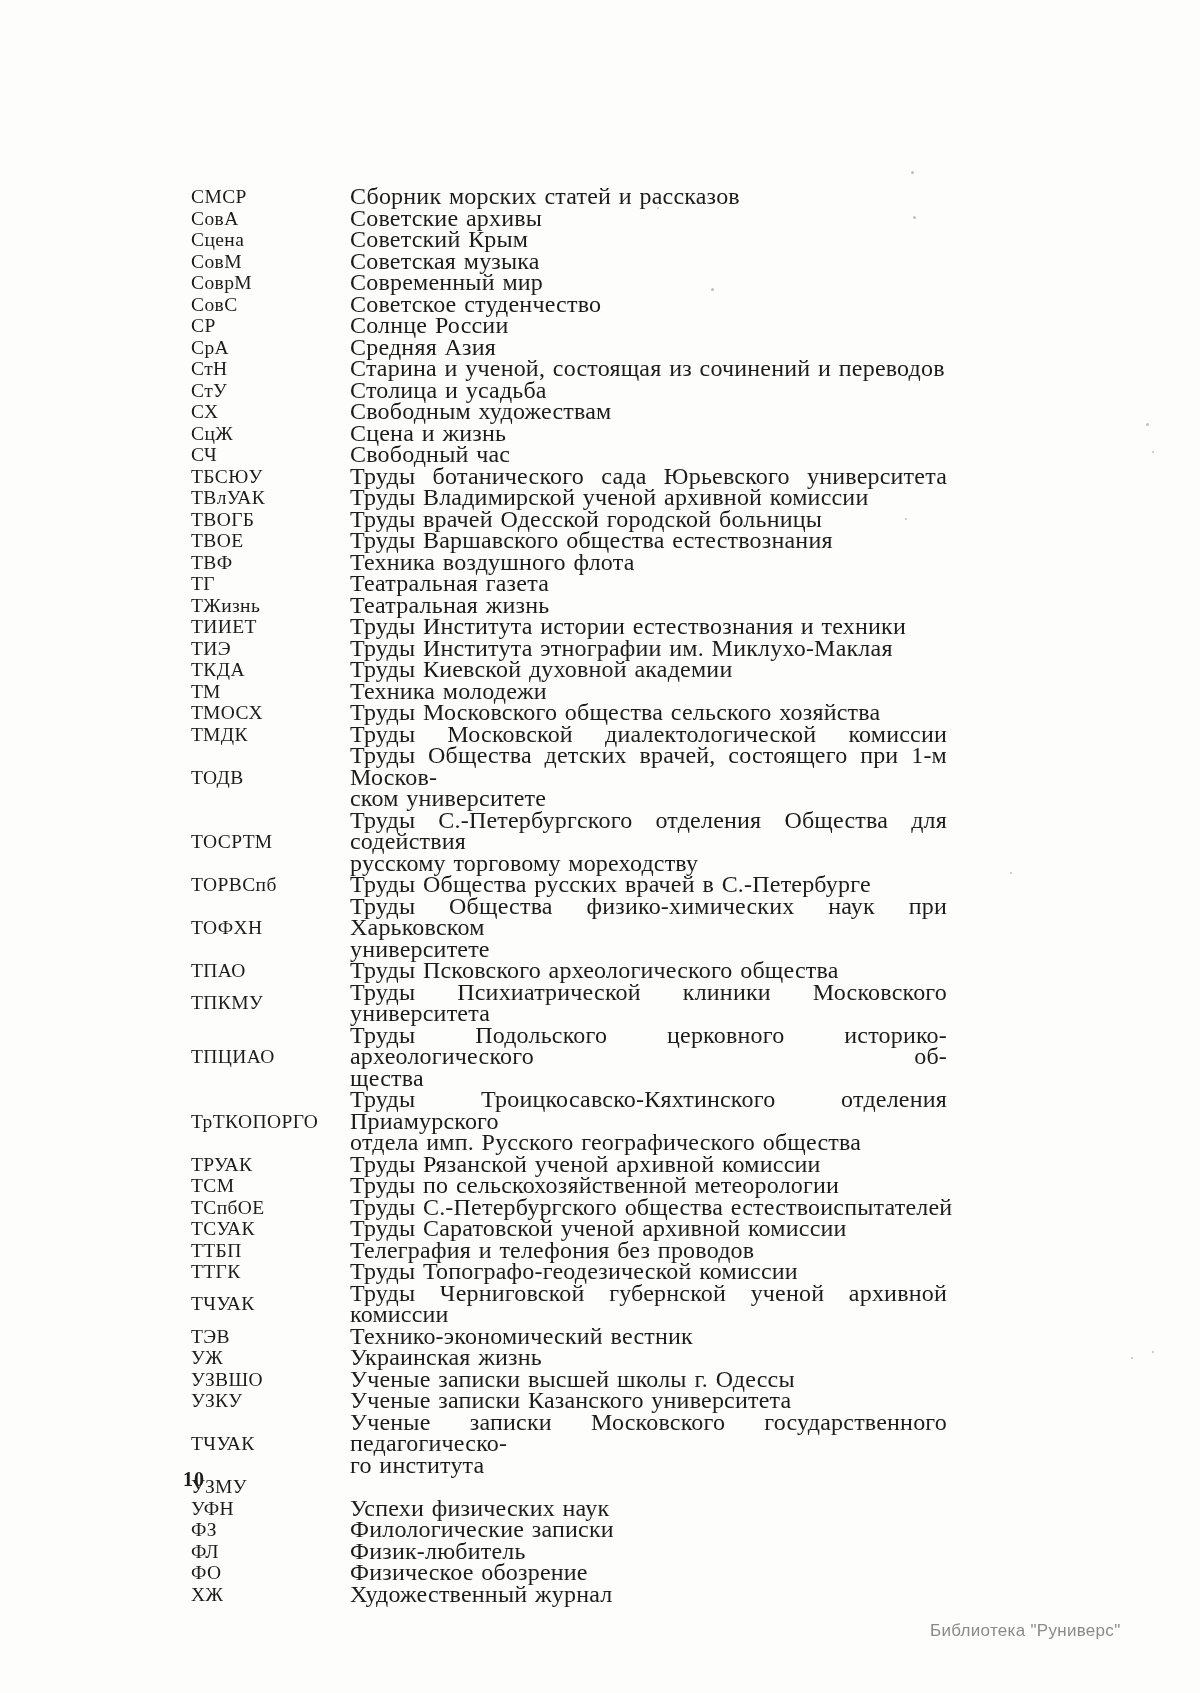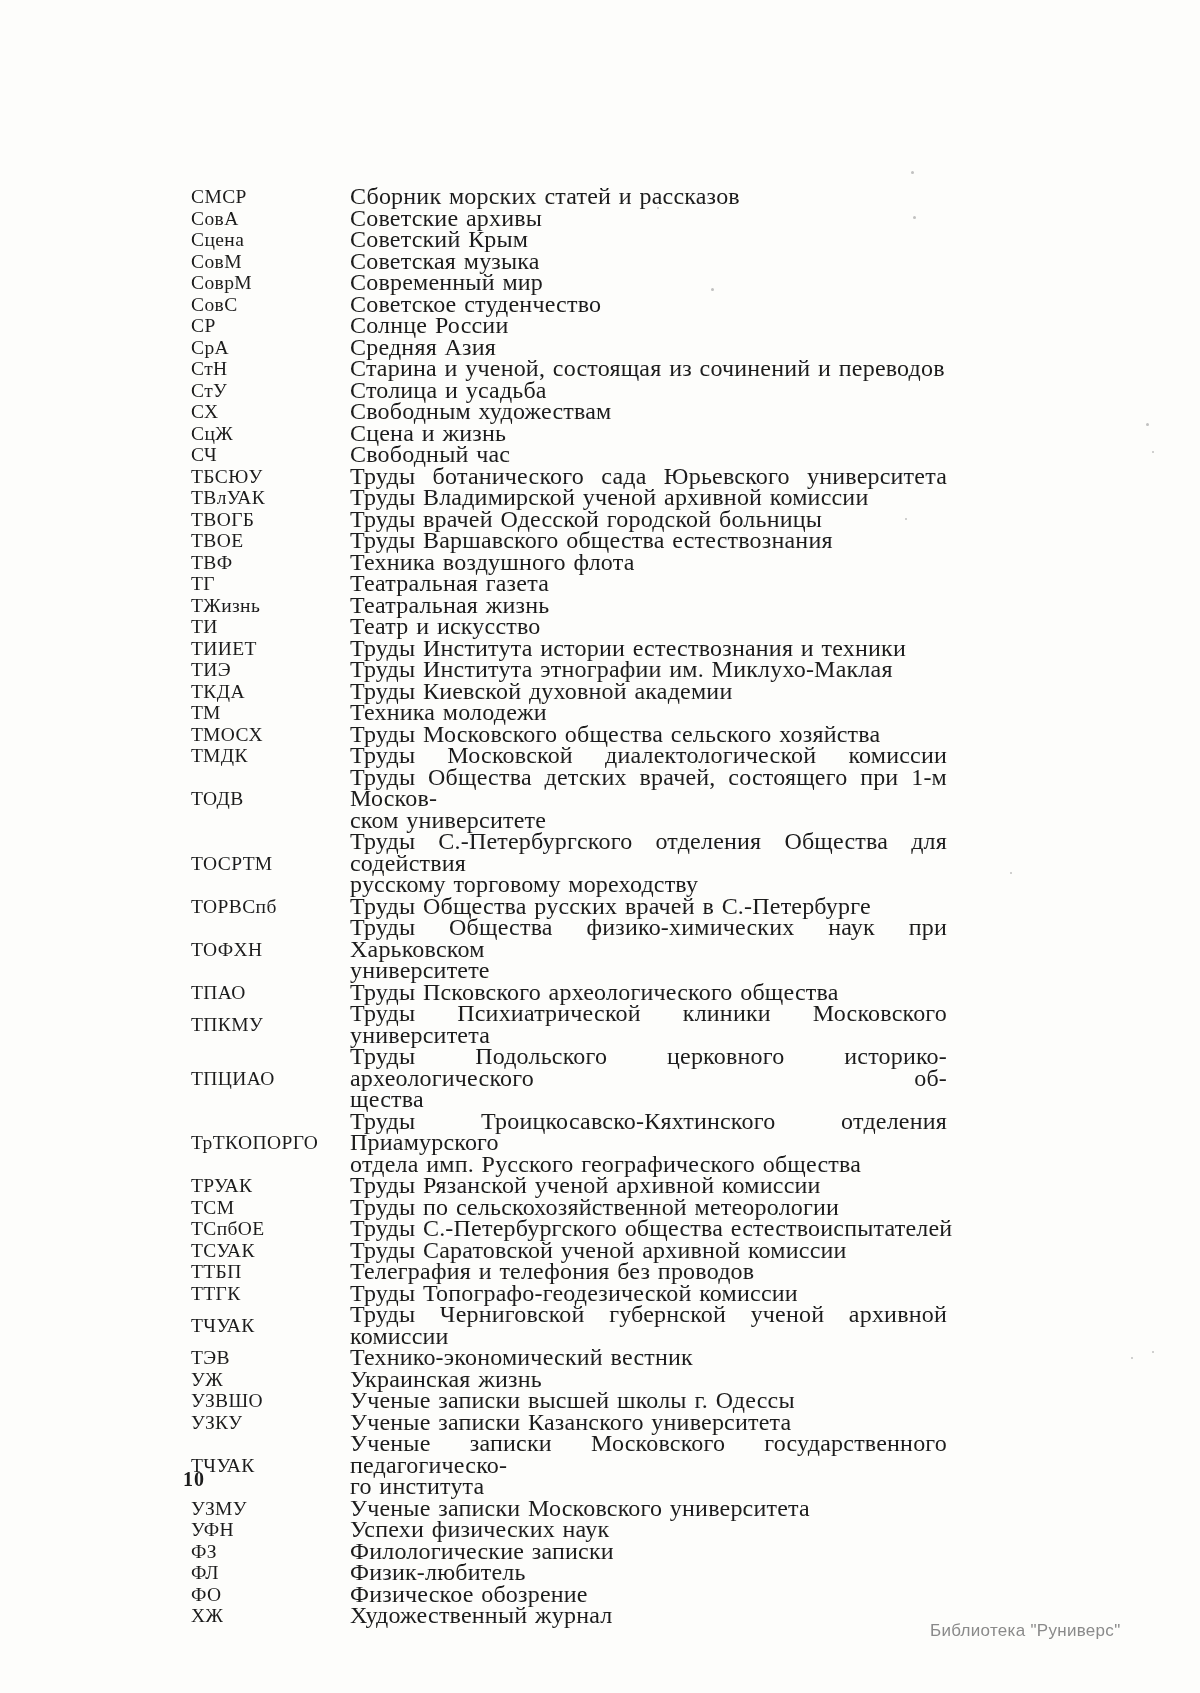--- a/index.html
+++ b/index.html
@@ -164,26 +164,20 @@
           <div class="line">Театральная газета</div>
         </div>
       </div>
       <div class="row">
         <span class="abbr">ТЖизнь</span>
         <div class="desc">
           <div class="line">Театральная жизнь</div>
         </div>
       </div>
       <div class="row">
-        <span class="abbr">ТИ</span>
-        <div class="desc">
-          <div class="line">Театр и искусство</div>
-        </div>
-      </div>
-      <div class="row">
         <span class="abbr">ТИИЕТ</span>
         <div class="desc">
           <div class="line">Труды Института истории естествознания и техники</div>
         </div>
       </div>
       <div class="row">
         <span class="abbr">ТИЭ</span>
         <div class="desc">
           <div class="line">Труды Института этнографии им. Миклухо-Маклая</div>
         </div>
@@ -333,23 +327,20 @@
       </div>
       <div class="row">
         <span class="abbr">ТЧУАК</span>
         <div class="desc">
           <div class="line j">Ученые записки Московского государственного педагогическо-</div>
           <div class="line">го института</div>
         </div>
       </div>
       <div class="row">
         <span class="abbr">УЗМУ</span>
-        <div class="desc">
-          <div class="line">Ученые записки Московского университета</div>
-        </div>
       </div>
       <div class="row">
         <span class="abbr">УФН</span>
         <div class="desc">
           <div class="line">Успехи физических наук</div>
         </div>
       </div>
       <div class="row">
         <span class="abbr">ФЗ</span>
         <div class="desc">

